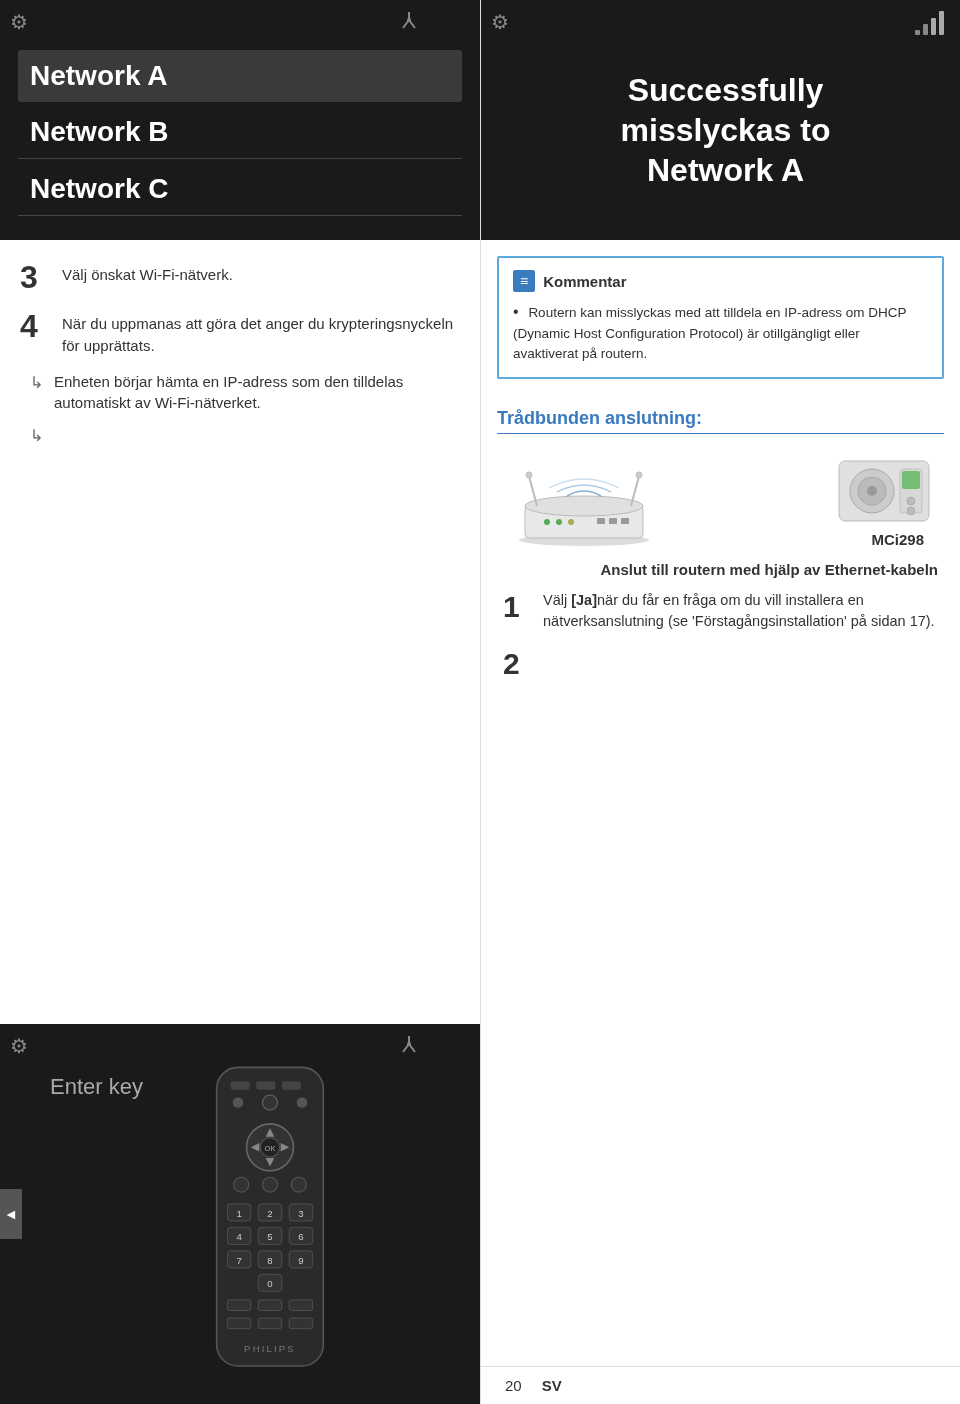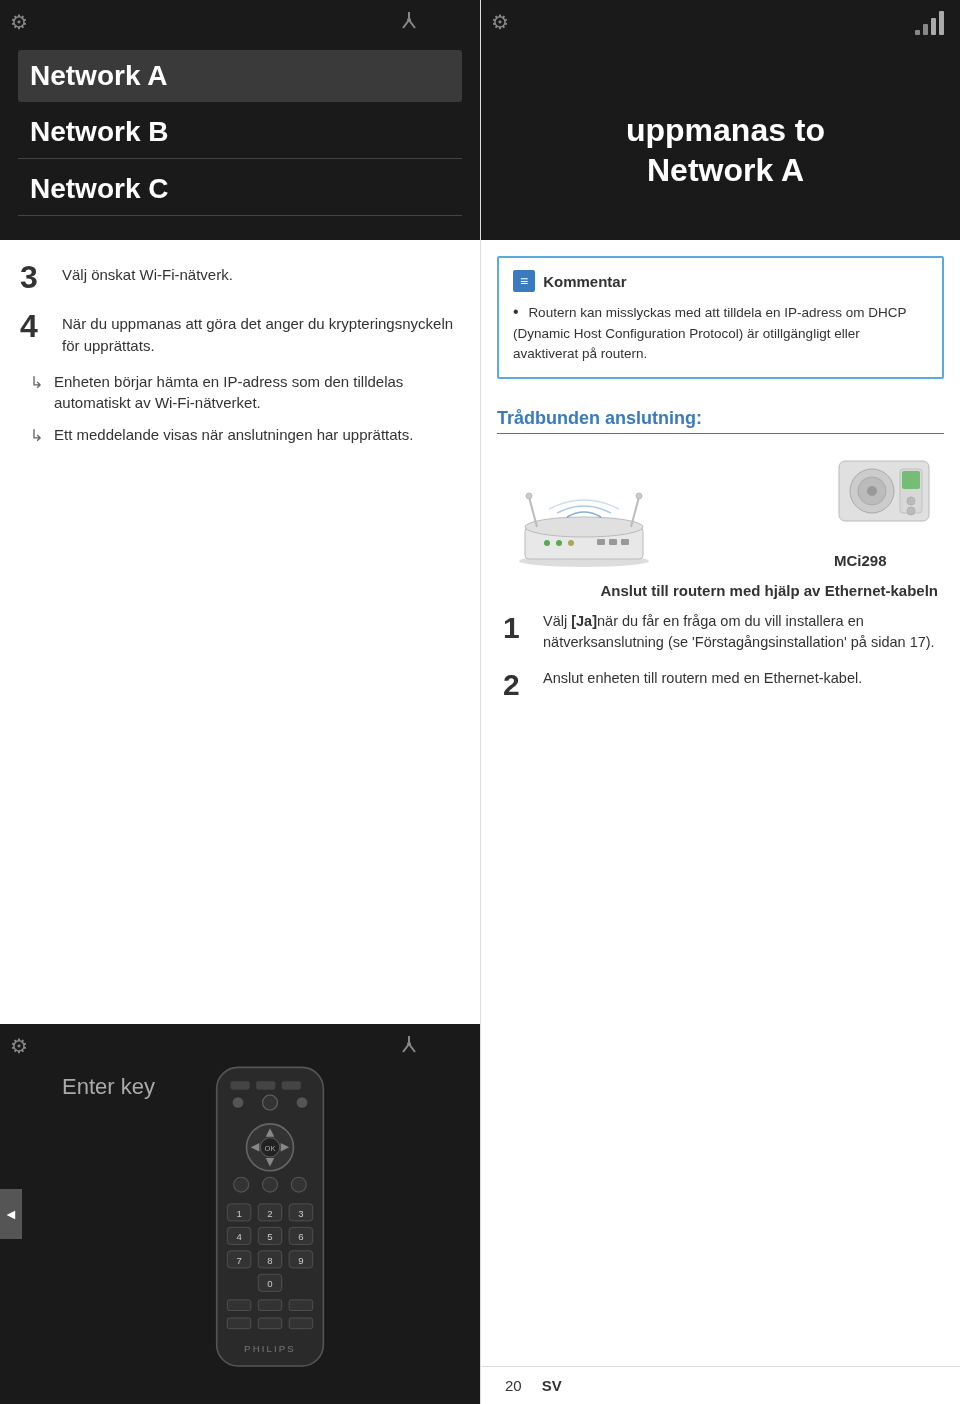--- a/index.html
+++ b/index.html
@@ -128,21 +128,21 @@
       position: absolute;
       top: 10px;
       right: 60px;
       color: #888;
       font-size: 18px;
     }
 
     .enter-key-label {
       position: absolute;
       top: 50px;
-      left: 62px;
+      left: 50px;
       color: #aaa;
       font-size: 22px;
     }
 
     .back-arrow {
       position: absolute;
       left: 0;
       top: 50%;
       transform: translateY(-50%);
       background: #555;
@@ -362,21 +362,20 @@
         <div class="step-text">När du uppmanas att göra det anger du krypteringsnyckeln för upprättats.</div>
       </div>
 
       <div class="sub-step">
         <span class="arrow-sym">↳</span>
         <span>Enheten börjar hämta en IP-adress som den tilldelas automatiskt av Wi-Fi-nätverket.</span>
       </div>
 
       <div class="sub-step">
         <span class="arrow-sym">↳</span>
-        <span>Ett meddelande visas när anslutningen har upprättats.</span>
       </div>
 
     </div>
 
     <div class="remote-panel">
       <span class="gear-icon">⚙</span>
       <span class="wifi-icon">
         <svg width="22" height="20" viewBox="0 0 22 20" fill="none">
           <line x1="5" y1="18" x2="11" y2="10" stroke="#888" stroke-width="2"></line>
           <line x1="17" y1="18" x2="11" y2="10" stroke="#888" stroke-width="2"></line>
@@ -461,22 +460,22 @@
       <span class="signal-icon">
         <svg width="32" height="26" viewBox="0 0 32 26" fill="none">
           <rect x="1" y="20" width="5" height="5" rx="1" fill="#888"></rect>
           <rect x="9" y="14" width="5" height="11" rx="1" fill="#888"></rect>
           <rect x="17" y="8" width="5" height="17" rx="1" fill="#aaa"></rect>
           <rect x="25" y="1" width="5" height="24" rx="1" fill="#aaa"></rect>
         </svg>
       </span>
       <div style="height: 30px;"></div>
       <div class="success-title">
-        <br>
-        <span>uppmanas to</span><br>
+        <span>Successfully</span><br>
+        <span>misslyckas to</span><br>
         <span>Network A</span>
       </div>
       <div style="height: 20px;"></div>
     </div>
 
     <div class="comment-box">
       <div class="comment-header">
         <span class="comment-icon">≡</span>
         <span class="comment-title">Kommentar</span>
       </div>
@@ -511,21 +510,21 @@
 
           <rect x="90" y="50" width="8" height="6" rx="1" fill="#999"></rect>
           <rect x="102" y="50" width="8" height="6" rx="1" fill="#999"></rect>
           <rect x="114" y="50" width="8" height="6" rx="1" fill="#999"></rect>
 
           <path d="M60 28 Q77 18 94 28" stroke="#3a7abf" stroke-width="1.5" fill="none" opacity="0.6"></path>
           <path d="M50 24 Q77 10 104 24" stroke="#3a7abf" stroke-width="1.5" fill="none" opacity="0.4"></path>
           <path d="M42 20 Q77 2 112 20" stroke="#3a7abf" stroke-width="1.5" fill="none" opacity="0.25"></path>
         </svg>
 
-        <div style="display:flex; flex-direction:column; align-items:flex-start;gap:21px;">
+        <div style="display:flex; flex-direction:column; align-items:flex-end;">
 
           <svg width="100" height="80" viewBox="0 0 100 80" fill="none">
 
             <rect x="5" y="10" width="90" height="60" rx="6" fill="#e0e0e0" stroke="#bbb" stroke-width="1"></rect>
 
             <circle cx="38" cy="40" r="22" fill="#ccc" stroke="#aaa" stroke-width="1"></circle>
             <circle cx="38" cy="40" r="14" fill="#bbb" stroke="#aaa" stroke-width="1"></circle>
             <circle cx="38" cy="40" r="5" fill="#999"></circle>
 
             <rect x="66" y="18" width="22" height="44" rx="3" fill="#d8d8d8" stroke="#bbb" stroke-width="0.8"></rect>
@@ -545,21 +544,20 @@
 
         <div class="wired-step">
           <div class="wired-step-num">1</div>
           <div>
             Välj <span class="bold-bracket">[Ja]</span>när du får en fråga om du vill installera en nätverksanslutning (se 'Förstagångsinstallation' på sidan 17).
           </div>
         </div>
 
         <div class="wired-step">
           <div class="wired-step-num">2</div>
-          <div>Anslut enheten till routern med en Ethernet-kabel.</div>
         </div>
 
       </div>
     </div>
 
     <div class="page-footer">
       <span class="page-num">20</span>
       <span class="lang-label">SV</span>
     </div>
 

